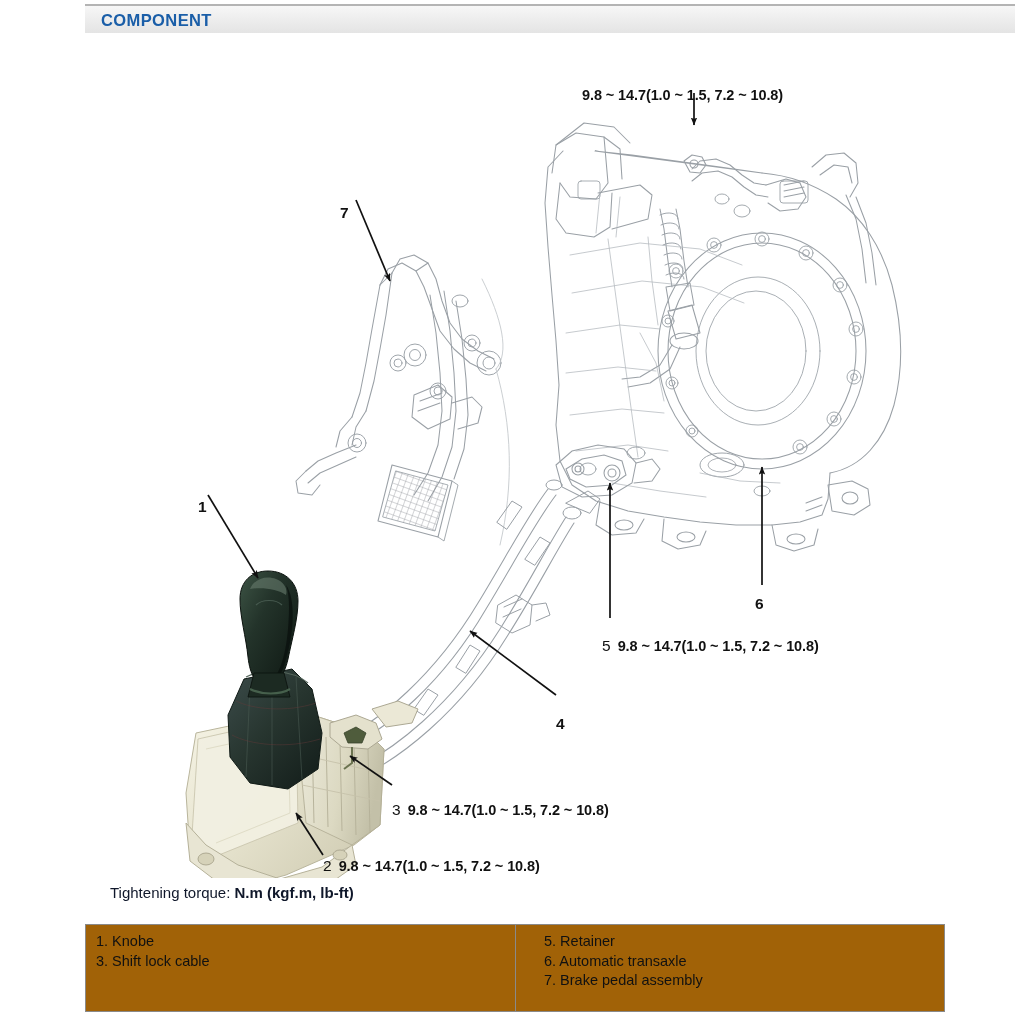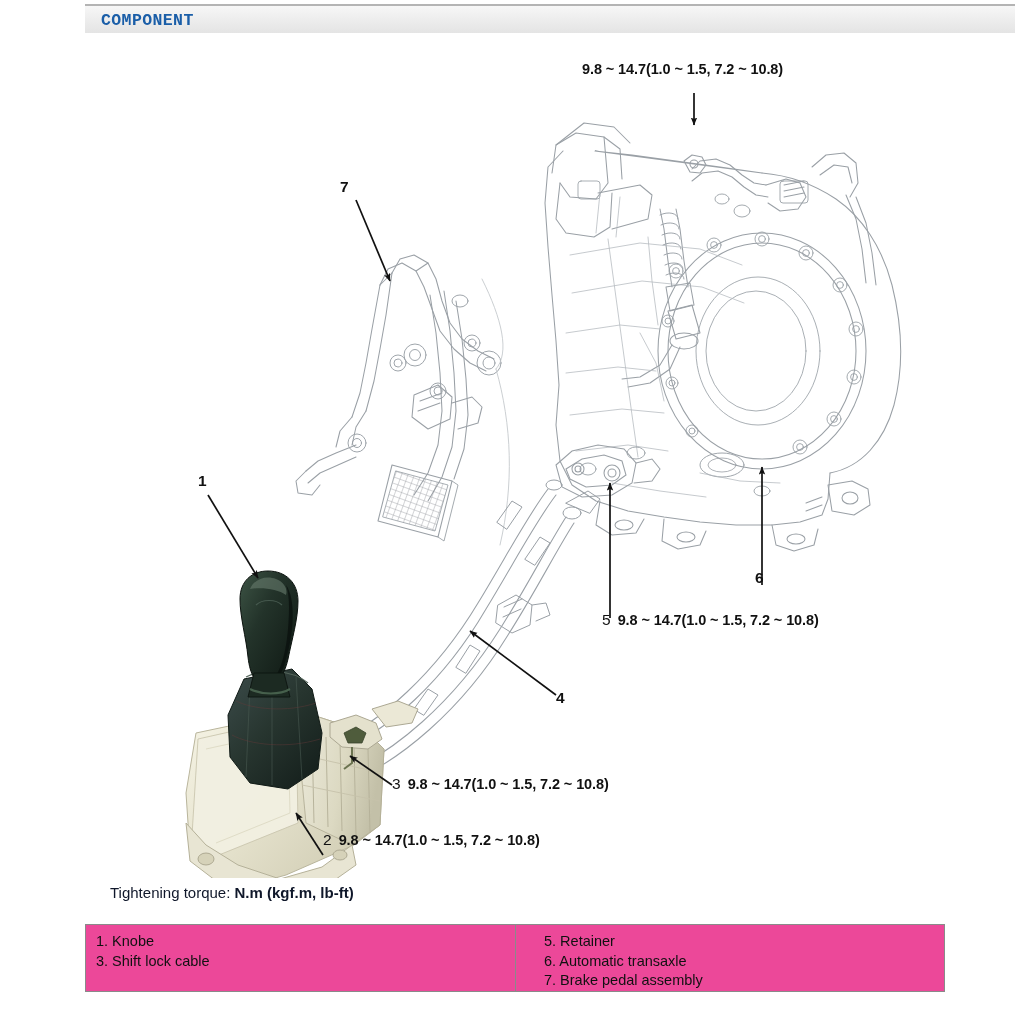--- a/index.html
+++ b/index.html
@@ -29,40 +29,41 @@
     box-sizing: border-box;
   }
   #section-header .title {
     position: absolute;
     left: 16px;
     top: 5px;
     font-size: 16.5px;
     font-weight: bold;
     letter-spacing: 0.4px;
     color: #1a5ea8;
-    font-family: Liberation Mono, monospace;
+    font-family: Liberation Sans, sans-serif;
   }
 
   
   #illustration {
     position: absolute;
     left: 0;
     top: 33px;
     width: 1024px;
     height: 845px;
   }
   #illustration svg { display: block; }
 
   
   .label {
     position: absolute;
     white-space: nowrap;
     font-family: "Liberation Sans", sans-serif;
     color: #111111;
     line-height: 1;
+    margin-top: 26px;
   }
   .torque {
     font-size: 14.5px;
     font-weight: bold;
     letter-spacing: -0.1px;
   }
   .callnum {
     font-size: 15.5px;
     font-weight: bold;
   }
@@ -82,25 +83,25 @@
     white-space: nowrap;
   }
   #torque-caption .unit { font-weight: bold; }
 
   
   #legend-table {
     position: absolute;
     left: 85px;
     top: 924px;
     width: 860px;
-    height: 68px;
+    height: 88px;
     border: 1.5px solid #8a8a8a;
     box-sizing: border-box;
     display: flex;
-    background: #ec4899;
+    background: #a16207;
   }
   #legend-table .col {
     flex: 0 0 50%;
     box-sizing: border-box;
     padding: 7px 0 0 10px;
   }
   #legend-table .col.right {
     border-left: 1.5px solid #8a8a8a;
     padding-left: 28px;
   }

